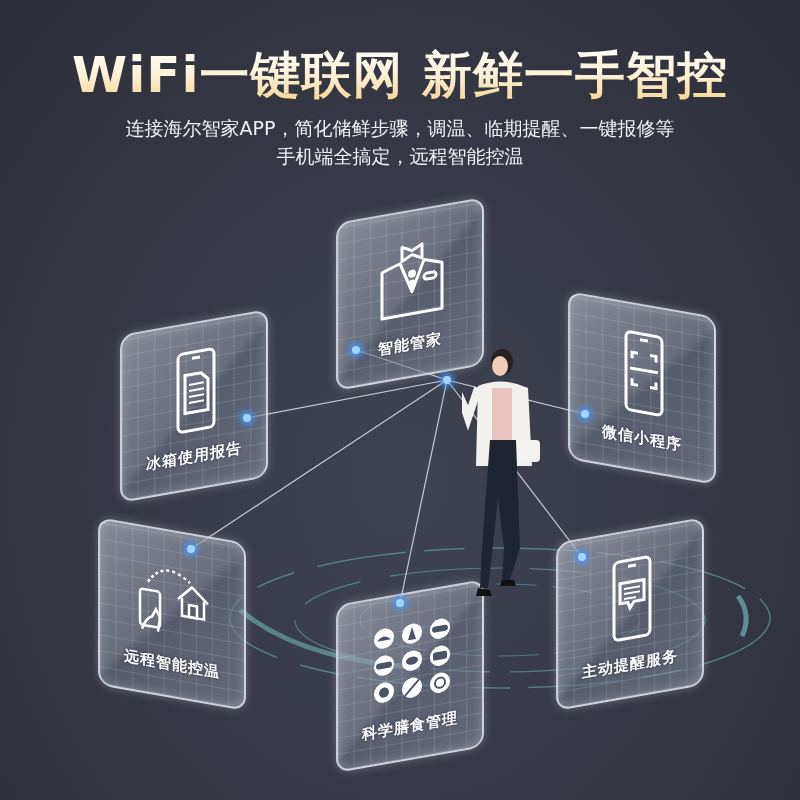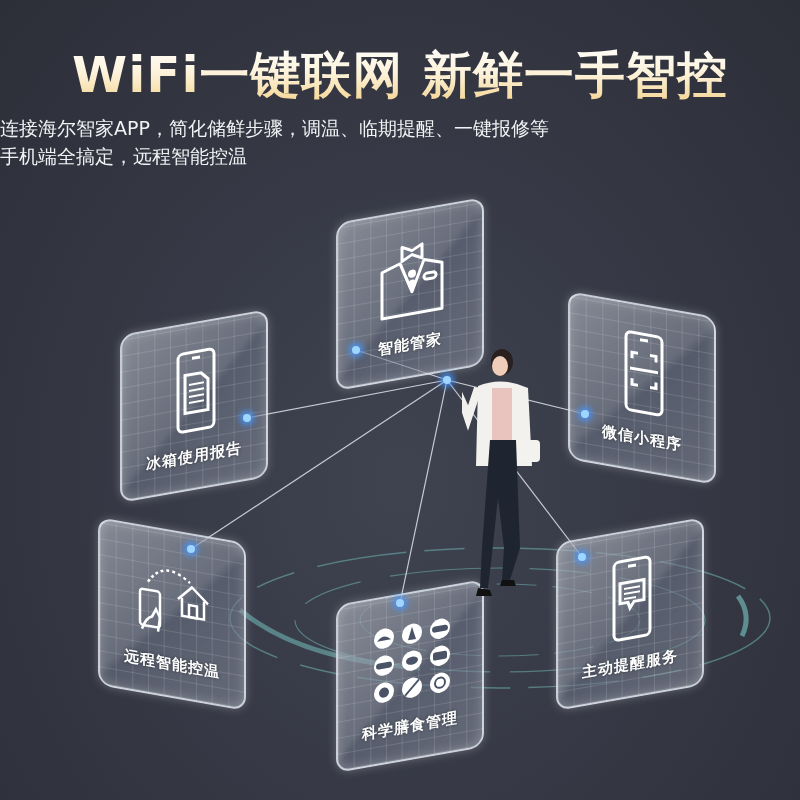--- a/index.html
+++ b/index.html
@@ -11,21 +11,21 @@
     color: #fff;
   }
   .title {
     position: absolute; left: 0; top: 42px; width: 800px;
     text-align: center; font-size: 50px; font-weight: bold; letter-spacing: 1px;
     background: linear-gradient(180deg, #ffffff 0%, #fdf3dc 45%, #f3cf85 100%);
     -webkit-background-clip: text; background-clip: text; color: transparent;
   }
   .subtitle {
     position: absolute; left: 0; top: 114px; width: 800px;
-    font-size: 19px; line-height: 28px; color: #f1f2f4;
+    text-align: center; font-size: 19px; line-height: 28px; color: #f1f2f4;
   }
   .subtitle span { display: block; }
 
   svg.scene { position: absolute; left: 0; top: 0; }
 
   .card {
     position: absolute; width: 148px; height: 168px;
     border-radius: 14px;
     background:
       linear-gradient(135deg, rgba(255,255,255,0.32) 0%, rgba(255,255,255,0.16) 48%, rgba(255,255,255,0.06) 52%, rgba(255,255,255,0.14) 100%),

